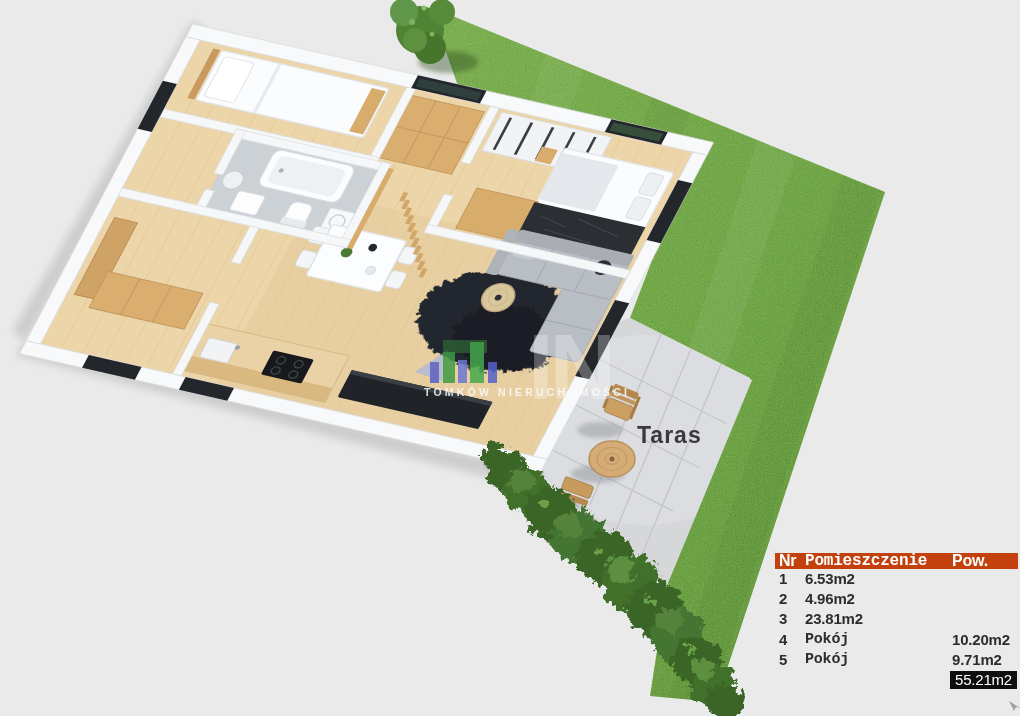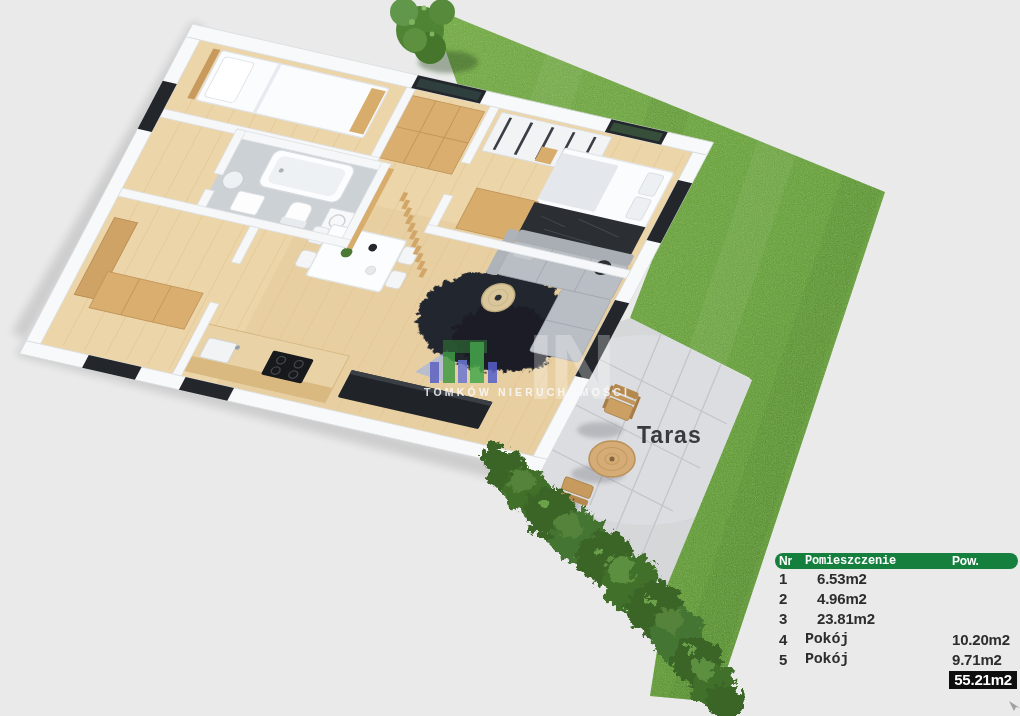--- a/index.html
+++ b/index.html
@@ -1,25 +1,25 @@
 <!DOCTYPE html>
 <html><head>
 <meta charset="utf-8">
 <style>
   html,body{margin:0;padding:0;background:#cfcfcf;font-family:"Liberation Sans",sans-serif;}
   #stage{position:relative;width:1020px;height:716px;overflow:hidden;background:#e9eae9;}
   #stage svg{position:absolute;left:0;top:0;}
   .legend{position:absolute;left:775px;top:553px;width:243px;font-family:"Liberation Sans",sans-serif;}
-  .legend-header{display:flex;background:#15803d;color:#fff;font-size:12px;font-weight:700;height:16px;line-height:16px;padding-left:4px;letter-spacing:-0.2px;border-radius:8px;}
+  .legend-header{display:flex;background:#c2410c;color:#fff;font-size:16px;font-weight:700;height:16px;line-height:16px;padding-left:4px;letter-spacing:-0.2px;}
   .col-nr{width:26px;flex:0 0 auto;}
   .col-room{flex:1 1 auto;font-family:Liberation Mono, monospace;}
-  .col-area{width:66px;flex:0 0 auto;margin-left:12px;}
+  .col-area{width:66px;flex:0 0 auto;}
   .legend-row{display:flex;height:20.2px;line-height:20.4px;font-size:15px;font-weight:600;color:#2d2d2d;padding-left:4px;letter-spacing:-0.2px;}
   .legend-total{display:flex;justify-content:flex-end;margin-top:1px;}
-  .total-badge{background:#0e0e0e;color:#fff;font-size:15px;font-weight:700;padding:0 5px;height:18px;line-height:18px;margin-right:1px;letter-spacing:-0.2px;}
+  .total-badge{background:#0e0e0e;color:#fff;font-size:15px;font-weight:400;padding:0 5px;height:18px;line-height:18px;margin-right:1px;letter-spacing:-0.2px;}
   text{font-family:"Liberation Sans",sans-serif;}
 </style>
 </head>
 <body>
 
 <div id="stage">
 <svg width="1020" height="716" viewBox="0 0 1020 716">
   <defs>
     <linearGradient id="grassGrad" x1="0" y1="0" x2="1" y2="1">
       <stop offset="0" stop-color="#79ab48"></stop>

